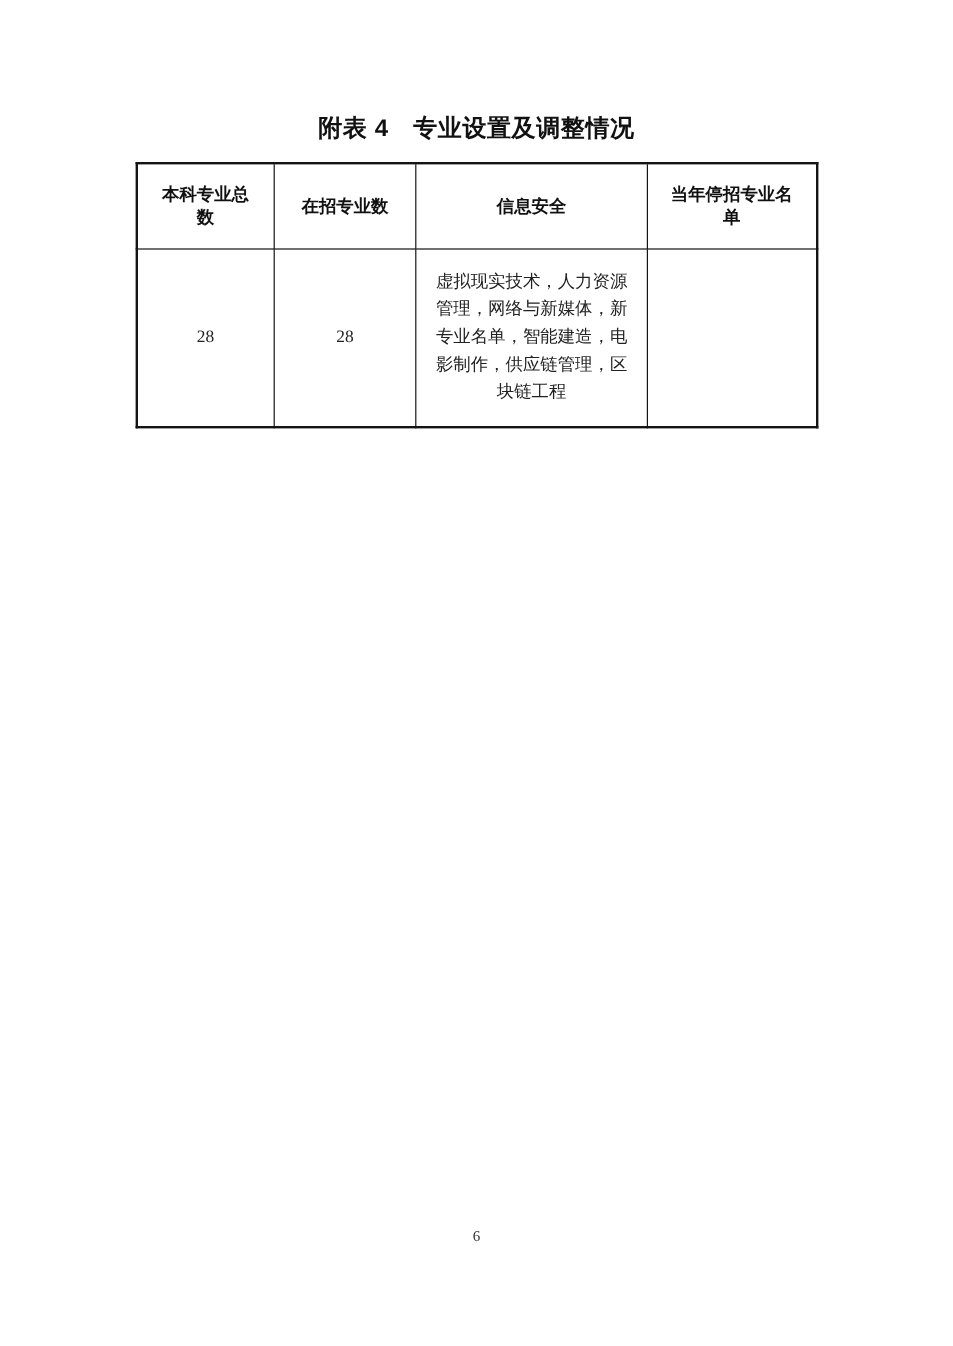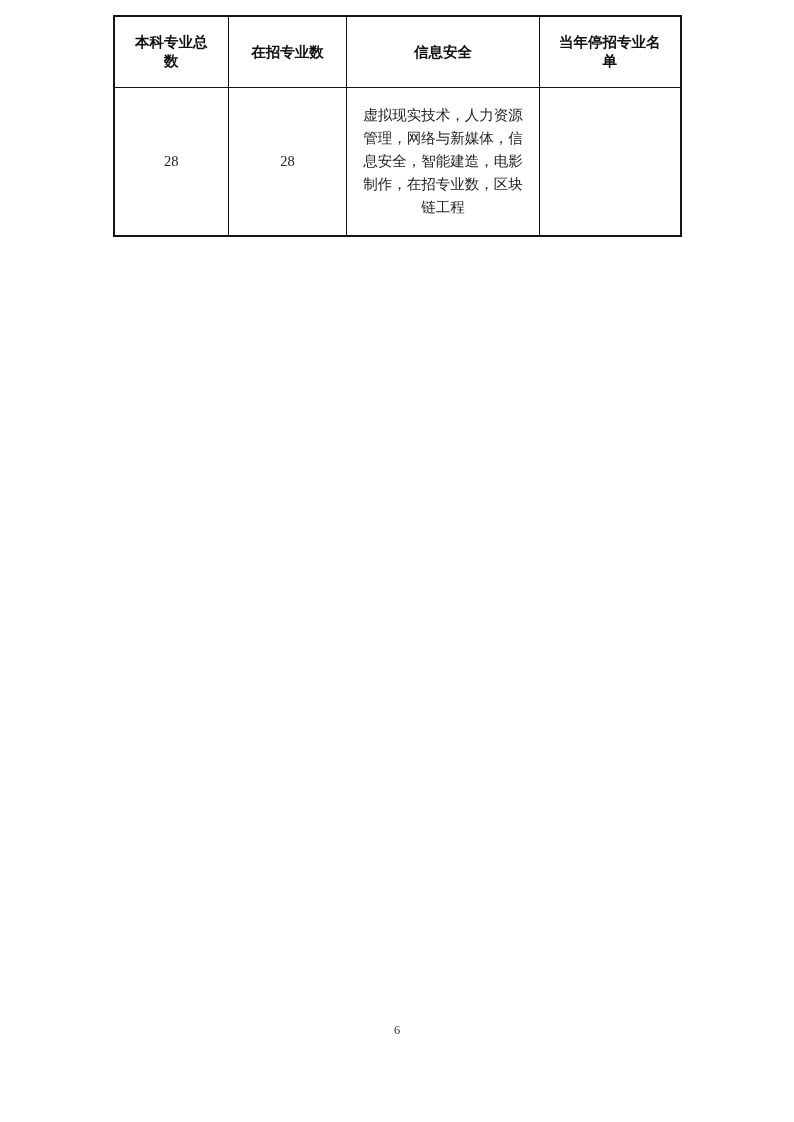--- a/index.html
+++ b/index.html
@@ -70,41 +70,42 @@
     font-size: 12.5px;
     color: #333;
     font-family: "Liberation Serif", serif;
   }
 </style>
 </head>
 <body>
 
 <div>
 
+  <h1 class="doc-title">附表 4　专业设置及调整情况</h1>
 
   <table class="majors-table">
     <colgroup>
       <col style="width:115px">
       <col style="width:118px">
       <col style="width:193px">
       <col style="width:141px">
     </colgroup>
     <thead>
       <tr>
         <th>本科专业总数</th>
         <th>在招专业数</th>
         <th>信息安全</th>
         <th>当年停招专业名单</th>
       </tr>
     </thead>
     <tbody>
       <tr>
         <td>28</td>
         <td>28</td>
-        <td class="cell-new-majors">虚拟现实技术，人力资源管理，网络与新媒体，信息安全，智能建造，电影制作，在招专业数，区块链工程</td>
+        <td class="cell-new-majors">虚拟现实技术，人力资源管理，网络与新媒体，新专业名单，智能建造，电影制作，供应链管理，区块链工程</td>
         <td></td>
       </tr>
     </tbody>
   </table>
 
   <div class="page-number">6</div>
 
 </div>
 
 </body></html>

